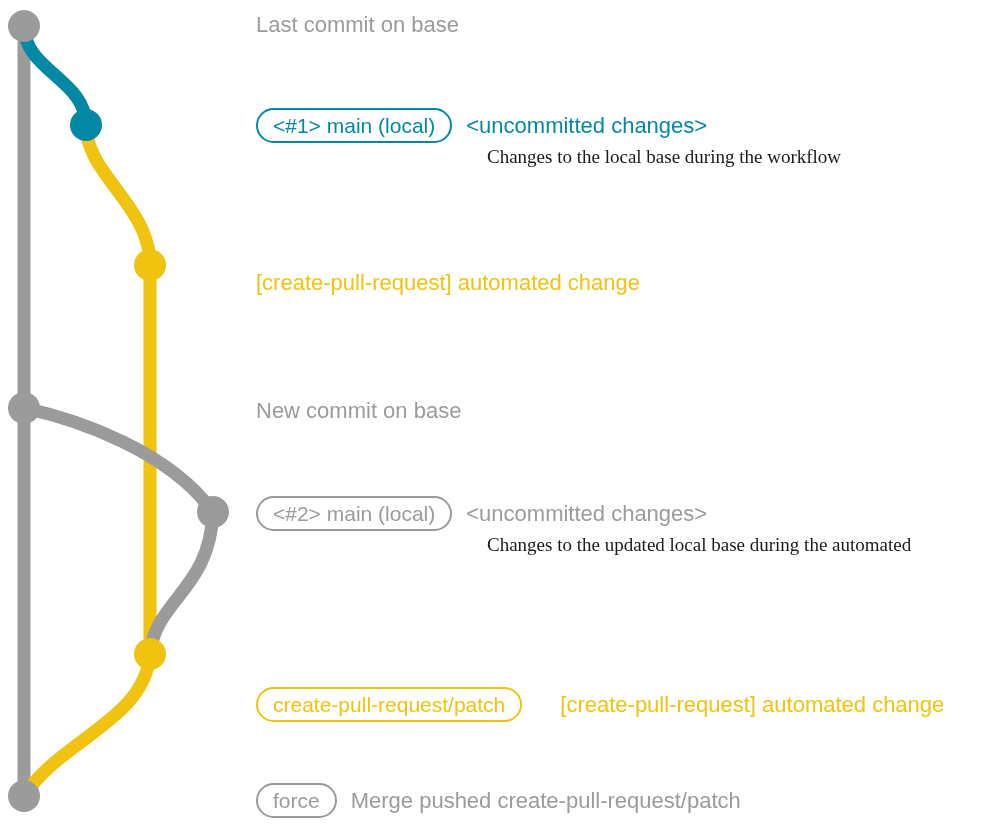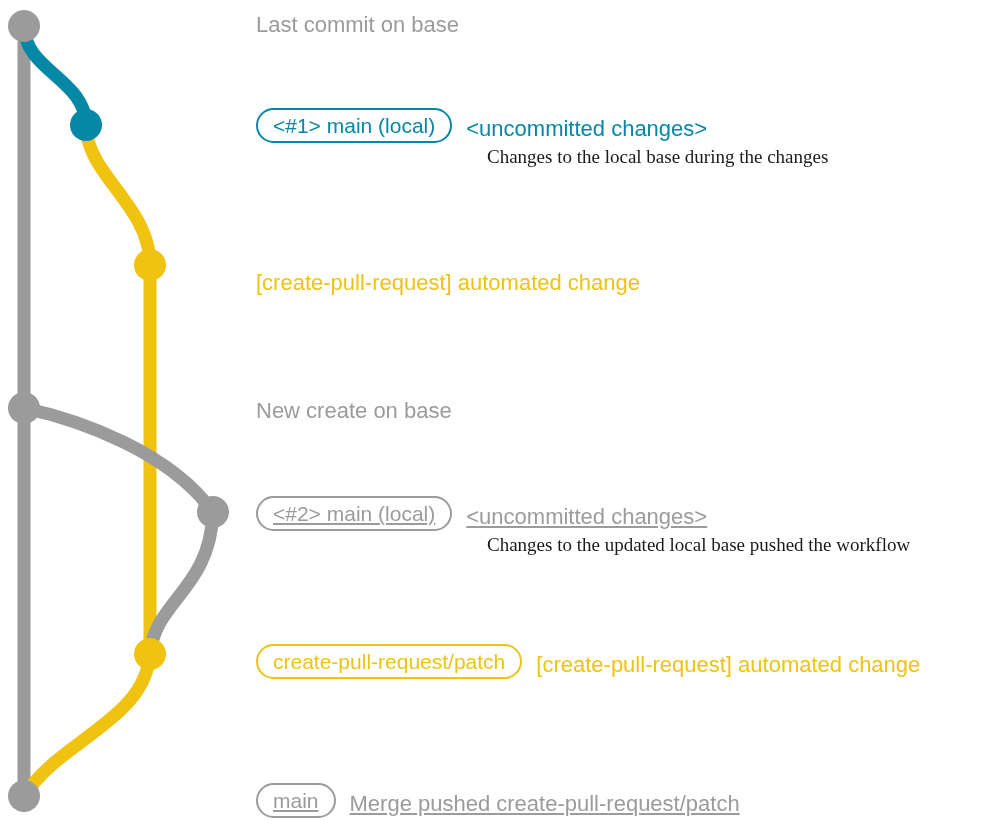--- a/index.html
+++ b/index.html
@@ -53,21 +53,21 @@
   .section-heading {
     font-size: 22px;
     line-height: 28px;
     color: #9b9b9b;
     white-space: nowrap;
   }
 
   
   .chip-line {
     display: flex;
-    align-items: flex-end;
+    align-items: center;
     white-space: nowrap;
   }
 
   .chip {
     display: inline-flex;
     align-items: center;
     justify-content: center;
     box-sizing: border-box;
     height: 35px;
     padding: 0 15px;
@@ -99,21 +99,21 @@
     font-family: "Liberation Serif", serif;
     font-size: 19px;
     line-height: 24px;
     color: #1a1a1a;
     white-space: nowrap;
   }
 
   
   .c-blue   { color: #0587a6; }
   .c-yellow { color: #efc310; margin-top: 16px; }
-  .c-gray   { color: #9b9b9b; text-decoration: underline; }
+  .c-gray   { color: #9b9b9b; }
 </style>
 </head>
 <body>
 
 <div id="diagram-root">
 
   <svg id="graph-svg" viewBox="0 0 260 827" xmlns="http://www.w3.org/2000/svg">
 
     <path d="M 24 26 L 24 408 L 24 796" fill="none" stroke="#9b9b9b" stroke-width="13" stroke-linecap="round"></path>
 
@@ -136,36 +136,36 @@
   </svg>
 
   <div class="annotations">
 
     <div class="row section-heading" style="top:11px;">Last commit on base</div>
 
     <div class="row chip-line" style="top:108px;">
       <span class="chip c-blue">&lt;#1&gt; main (local)</span>
       <span class="chip-title c-blue">&lt;uncommitted changes&gt;</span>
     </div>
-    <div class="desc" style="left:487px; top:145px;">Changes to the local base during the changes</div>
+    <div class="desc" style="left:487px; top:145px;">Changes to the local base during the workflow</div>
 
     <div class="row commit-title c-yellow" style="top:253px;">[create-pull-request] automated change</div>
 
-    <div class="row section-heading" style="top:397px;">New create on base</div>
+    <div class="row section-heading" style="top:397px;">New commit on base</div>
 
     <div class="row chip-line" style="top:496px;">
       <span class="chip c-gray">&lt;#2&gt; main (local)</span>
       <span class="chip-title c-gray">&lt;uncommitted changes&gt;</span>
     </div>
-    <div class="desc" style="left:487px; top:533px;">Changes to the updated local base pushed the workflow</div>
+    <div class="desc" style="left:487px; top:533px;">Changes to the updated local base during the automated</div>
 
-    <div class="row chip-line" style="top:628px;">
+    <div class="row chip-line" style="top:671px;gap:24px;">
       <span class="chip c-yellow">create-pull-request/patch</span>
       <span class="chip-title c-yellow">[create-pull-request] automated change</span>
     </div>
 
     <div class="row chip-line" style="top:783px;">
-      <span class="chip c-gray">main</span>
+      <span class="chip c-gray">force</span>
       <span class="chip-title c-gray">Merge pushed create-pull-request/patch</span>
     </div>
 
   </div>
 </div>
 
 </body></html>

